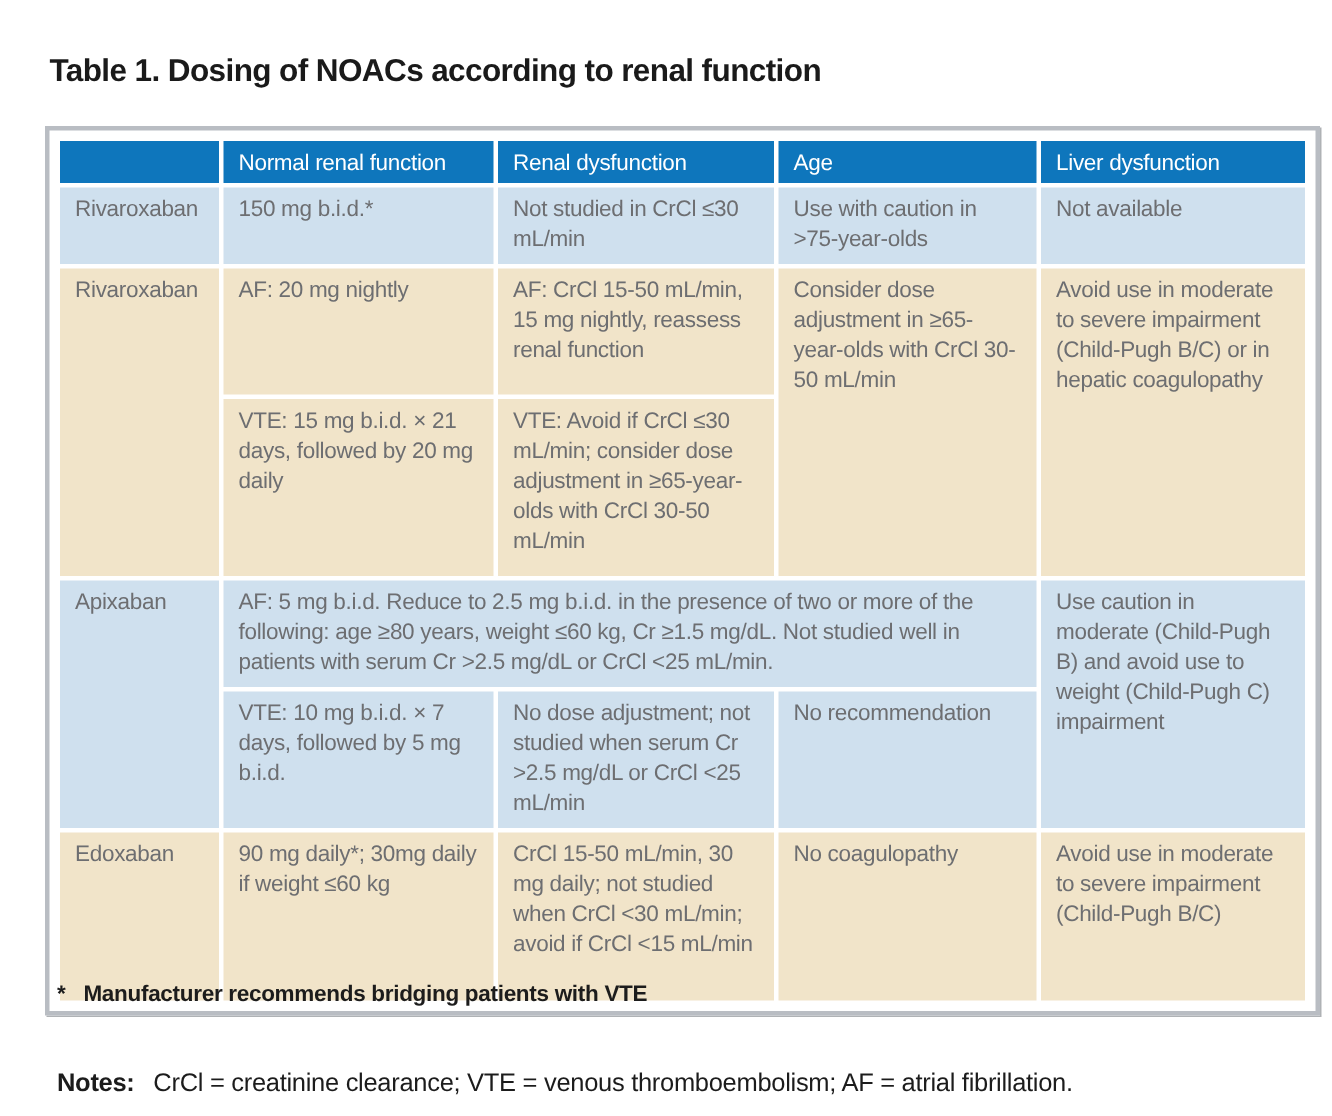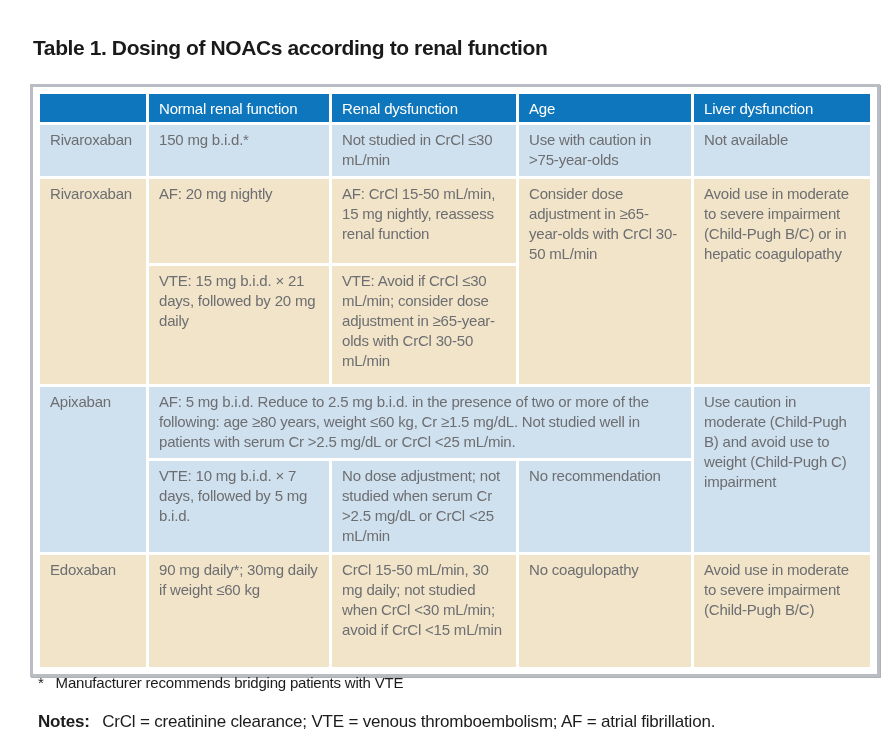--- a/index.html
+++ b/index.html
@@ -59,22 +59,22 @@
   }
   tr.row-blue td{background:var(--row-blue);}
   tr.row-tan td{background:var(--row-tan);}
   tr.r1{height:40px;}
   tr.r2a{height:84px;margin-top:12px;}
   tr.r2b{height:118px;}
   tr.r3a{height:64px;}
   tr.r3b{height:82px;}
   tr.r4{height:112px;border-radius:17px;}
   .footnote{
-    position:absolute;left:22px;top:662px;
-    font-size:15px;color:#1c1c1c;font-weight:400;
+    position:absolute;left:22px;top:642px;
+    font-size:15px;color:#1c1c1c;font-weight:700;
     letter-spacing:-0.2px;
   }
   .notes{
     position:absolute;left:22px;top:700px;
     font-size:17px;color:#1c1c1c;
     letter-spacing:-0.2px;
   }
   .notes .lbl{font-weight:bold;}
 </style>
 </head>

